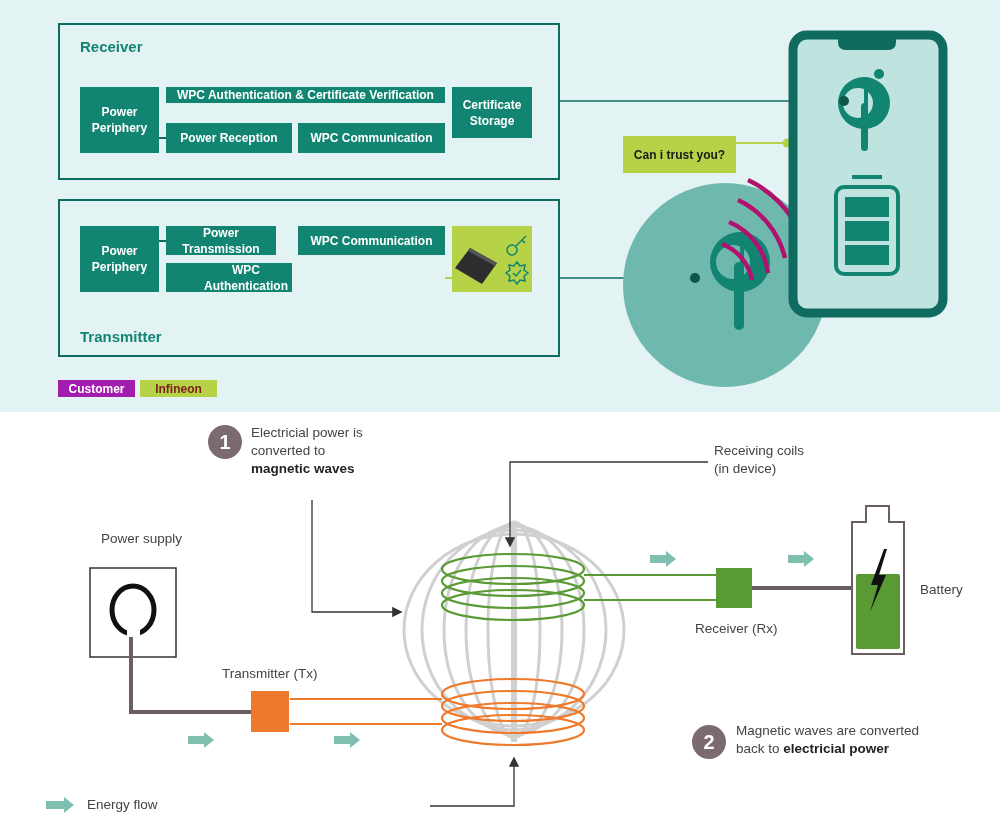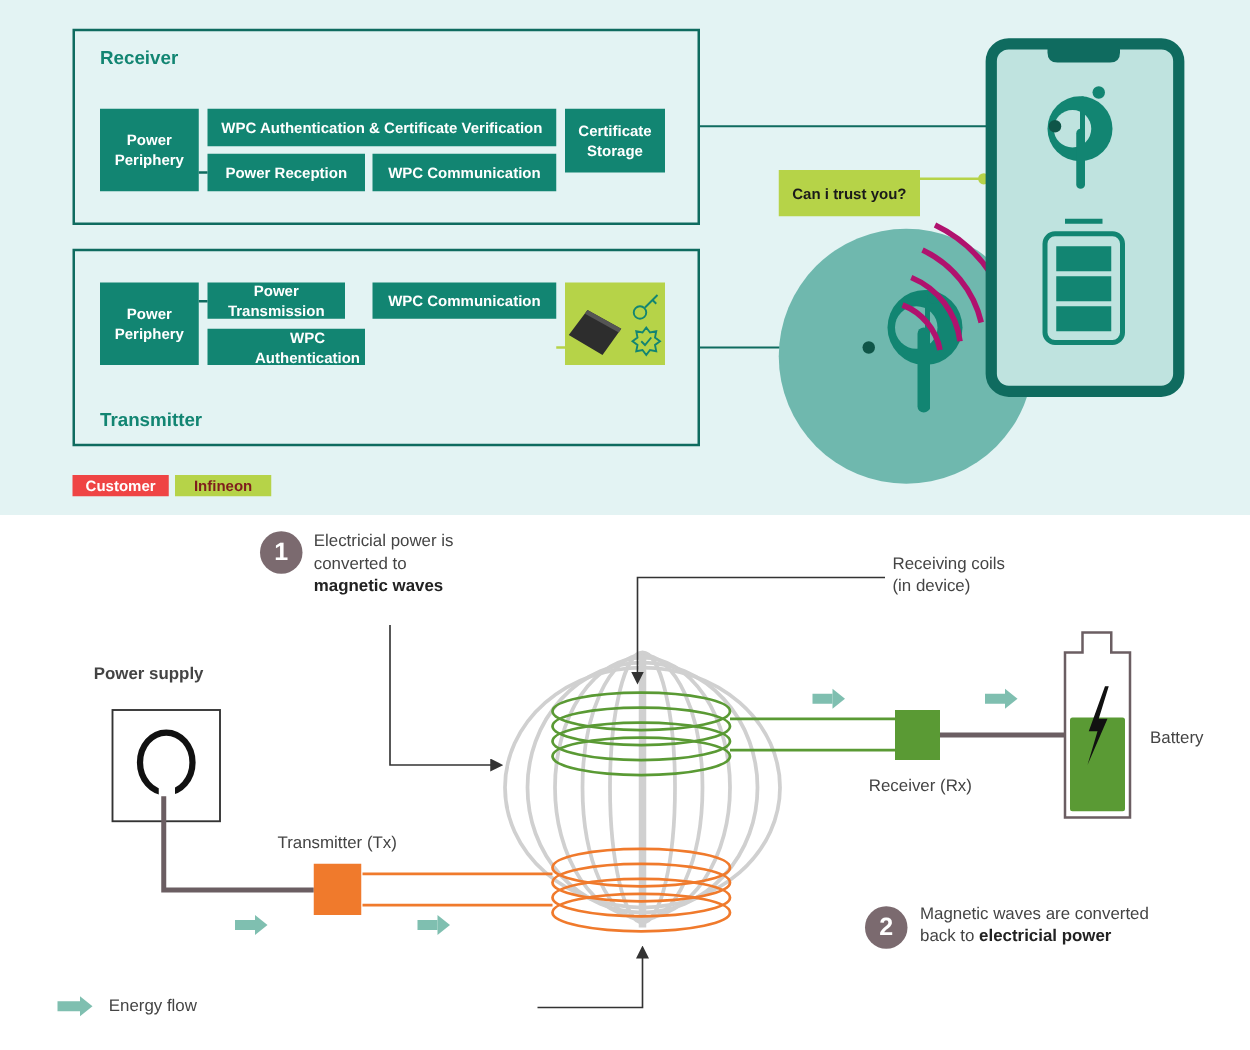--- a/index.html
+++ b/index.html
@@ -21,41 +21,41 @@
 
 <div class="top">
 
   <div class="frame" style="left:58px;top:23px;width:502px;height:157px;"></div>
   <div class="ttl" style="left:80px;top:38px;">Receiver</div>
 
   <div class="blk" style="left:80px;top:87px;width:79px;height:66px;flex-direction:column;">
     <span>Power</span>
     <span>Periphery</span>
   </div>
-  <div class="blk" style="left:166px;top:87px;width:279px;height:30px;">WPC Authentication &amp; Certificate Verification</div>
+  <div class="blk" style="left:166px;top:87px;width:279px;height:16px;">WPC Authentication &amp; Certificate Verification</div>
   <div class="blk" style="left:166px;top:123px;width:126px;height:30px;">Power Reception</div>
   <div class="blk" style="left:298px;top:123px;width:147px;height:30px;">WPC Communication</div>
   <div class="blk" style="left:452px;top:87px;width:80px;height:51px;flex-direction:column;align-items:center;">
     <span>Certificate</span>
     <span>Storage</span>
   </div>
 
   <div class="frame" style="left:58px;top:199px;width:502px;height:158px;"></div>
   <div class="ttl" style="left:80px;top:328px;">Transmitter</div>
 
   <div class="blk" style="left:80px;top:226px;width:79px;height:66px;flex-direction:column;">
     <span>Power</span>
     <span>Periphery</span>
   </div>
   <div class="blk" style="left:166px;top:226px;width:110px;height:29px;">Power Transmission</div>
   <div class="blk" style="left:298px;top:226px;width:147px;height:29px;">WPC Communication</div>
   <div class="blk" style="left:166px;top:263px;width:126px;height:29px;padding-left:34px;">WPC Authentication</div>
   <div class="blk lime" style="left:452px;top:226px;width:80px;height:66px;"></div>
 
-  <div class="leg" style="left:58px;top:380px;width:77px;background:#ef4444;color:#fff;">Customer</div>
+  <div class="leg" style="left:58px;top:380px;width:77px;background:#a21caf;color:#fff;">Customer</div>
   <div class="leg" style="left:140px;top:380px;width:77px;background:#b6d348;color:#7f1d1d;">Infineon</div>
 
   <div class="blk lime" style="left:623px;top:108px;width:113px;height:37px;margin-top:28px;">Can i trust you?</div>
 
   <svg width="1000" height="412">
 
     <line x1="159" y1="138" x2="166" y2="138" stroke="#0f6b5f" stroke-width="2"></line>
     <line x1="159" y1="241" x2="166" y2="241" stroke="#0f6b5f" stroke-width="2"></line>
     <line x1="445" y1="278" x2="452" y2="278" stroke="#b6d348" stroke-width="2"></line>
 
@@ -209,21 +209,21 @@
     <div>Electricial power is</div>
     <div>converted to</div>
     <div><b>magnetic waves</b></div>
   </div>
 
   <div class="lbl" style="left:714px;top:30px;">
     <div>Receiving coils</div>
     <div>(in device)</div>
   </div>
 
-  <div class="lbl" style="left:75px;top:118px;font-weight:bold;">Power supply</div>
+  <div class="lbl" style="left:101px;top:118px;">Power supply</div>
   <div class="lbl" style="left:222px;top:253px;">Transmitter (Tx)</div>
   <div class="lbl" style="left:695px;top:208px;">Receiver (Rx)</div>
   <div class="lbl" style="left:920px;top:169px;">Battery</div>
 
   <div class="badge" style="left:692px;top:313px;">2</div>
   <div class="lbl" style="left:736px;top:310px;">
     <div>Magnetic waves are converted</div>
     <div><span>back to </span><b>electricial power</b></div>
   </div>
 

